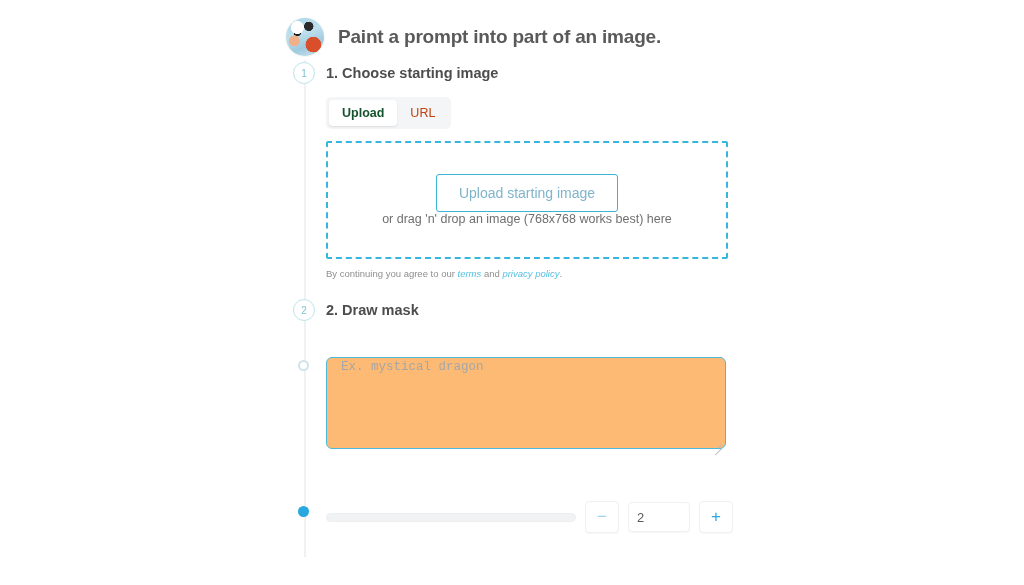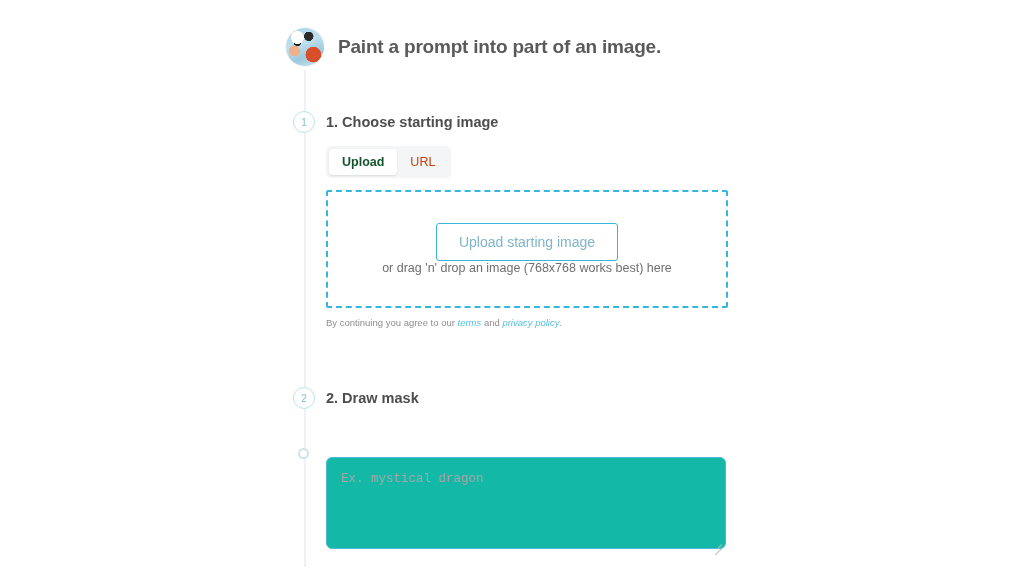--- a/index.html
+++ b/index.html
@@ -11,21 +11,21 @@
     width: 1024px;
     height: 585px;
     overflow: hidden;
     font-family: "Liberation Sans", sans-serif;
     color: #4a4a4a;
     position: relative;
   }
 
   .page {
     position: absolute;
-    left: 0; top: 10px;
+    left: 0; top: 0;
     width: 1024px;
     height: 464px;
     background: #fff;
   }
 
   
   .wizard {
     position: absolute;
     left: 286px;
     top: 12px;
@@ -112,21 +112,20 @@
     height: 11px;
     background: #29a8e0;
     border: none;
   }
   .step-title {
     font-size: 14.5px;
     font-weight: bold;
     color: #4d4d4d;
     line-height: 22px;
     white-space: nowrap;
-    margin-top: 39px;
   }
   .info-icon {
     display: inline-block;
     margin-left: 5px;
     font-size: 13px;
     font-style: italic;
     color: #b9b9b9;
     font-weight: normal;
     vertical-align: baseline;
   }
@@ -191,33 +190,33 @@
     color: #8e8e8e;
   }
   .terms a {
     color: #56c0e3;
     text-decoration: none;
     font-style: italic;
   }
 
   
   .prompt-area {
-    margin-top: 14px;
+    margin-top: 2px;
     width: 400px;
     height: 92px;
     border: 1px solid #4fb9d9;
     border-radius: 6px;
     box-sizing: border-box;
-    padding: 14px 14px;
+    padding: 2px 14px;
     font-family: "Liberation Mono", monospace;
     font-size: 12.5px;
     color: #3c3c3c;
     resize: none;
     outline: none;
-    background: #14b8a6;
+    background: #fdba74;
     position: relative;
   }
   .prompt-area::placeholder {
     color: #a6a6a6;
   }
   .ta-wrap { position: relative; width: 400px; }
   .resize-grip {
     position: absolute;
     right: 4px;
     bottom: 4px;

